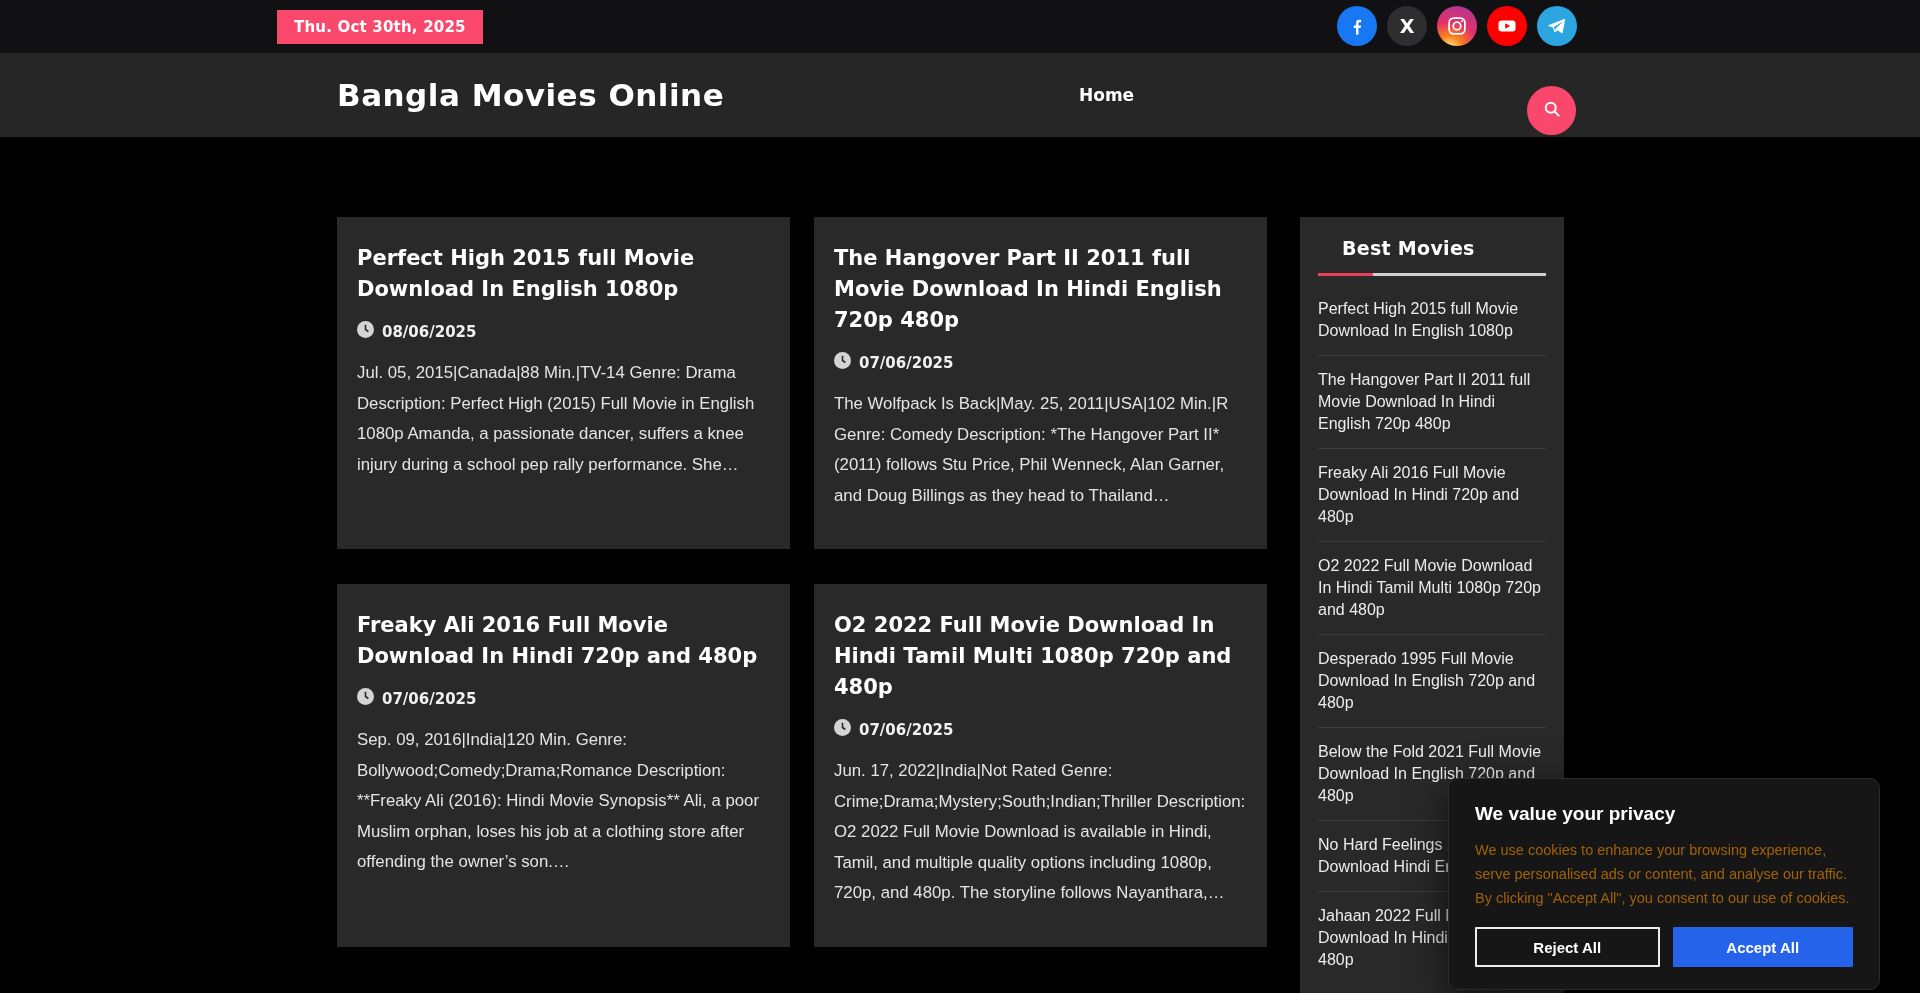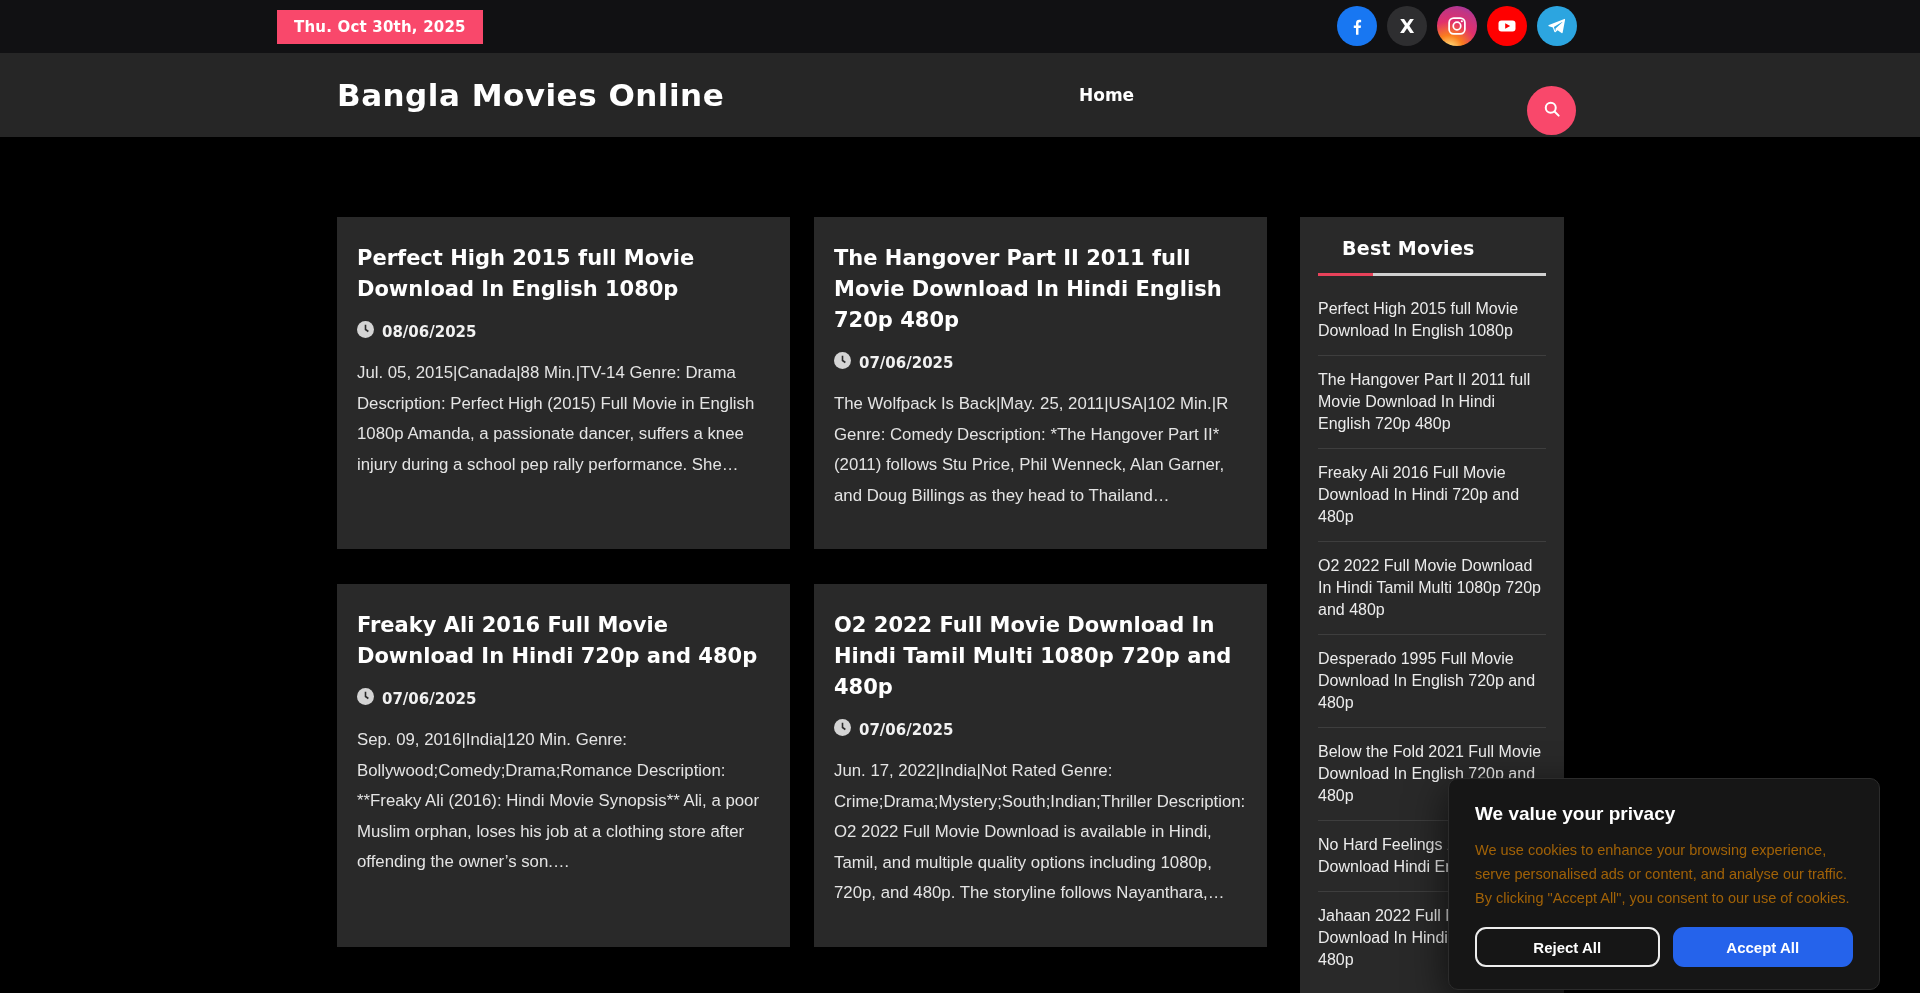--- a/index.html
+++ b/index.html
@@ -106,21 +106,21 @@
   .cookie h4 {
     font-size:19px; font-weight:bold; color:#fff; margin-bottom:13px;
     font-family:"Liberation Sans", sans-serif;
   }
   .cookie p {
     font-size:14.5px; line-height:24px; color:#a16207; margin-bottom:17px;
   }
   .cookie-buttons { display:flex; gap:13px; }
   .cookie-buttons button {
     flex:1; height:40px; font-size:15px; font-weight:bold; cursor:pointer;
-    font-family:"Liberation Sans", sans-serif; border-radius:11px;
+    font-family:"Liberation Sans", sans-serif; border-radius:1px;
   }
   .btn-reject { background:transparent; border:2px solid #ededed; color:#fff; }
   .btn-accept { background:#2563eb; border:none; color:#fff; }
 </style>
 </head>
 <body>
 
 <div class="topbar">
   <div class="date-badge">Thu. Oct 30th, 2025</div>
   <div class="social">

